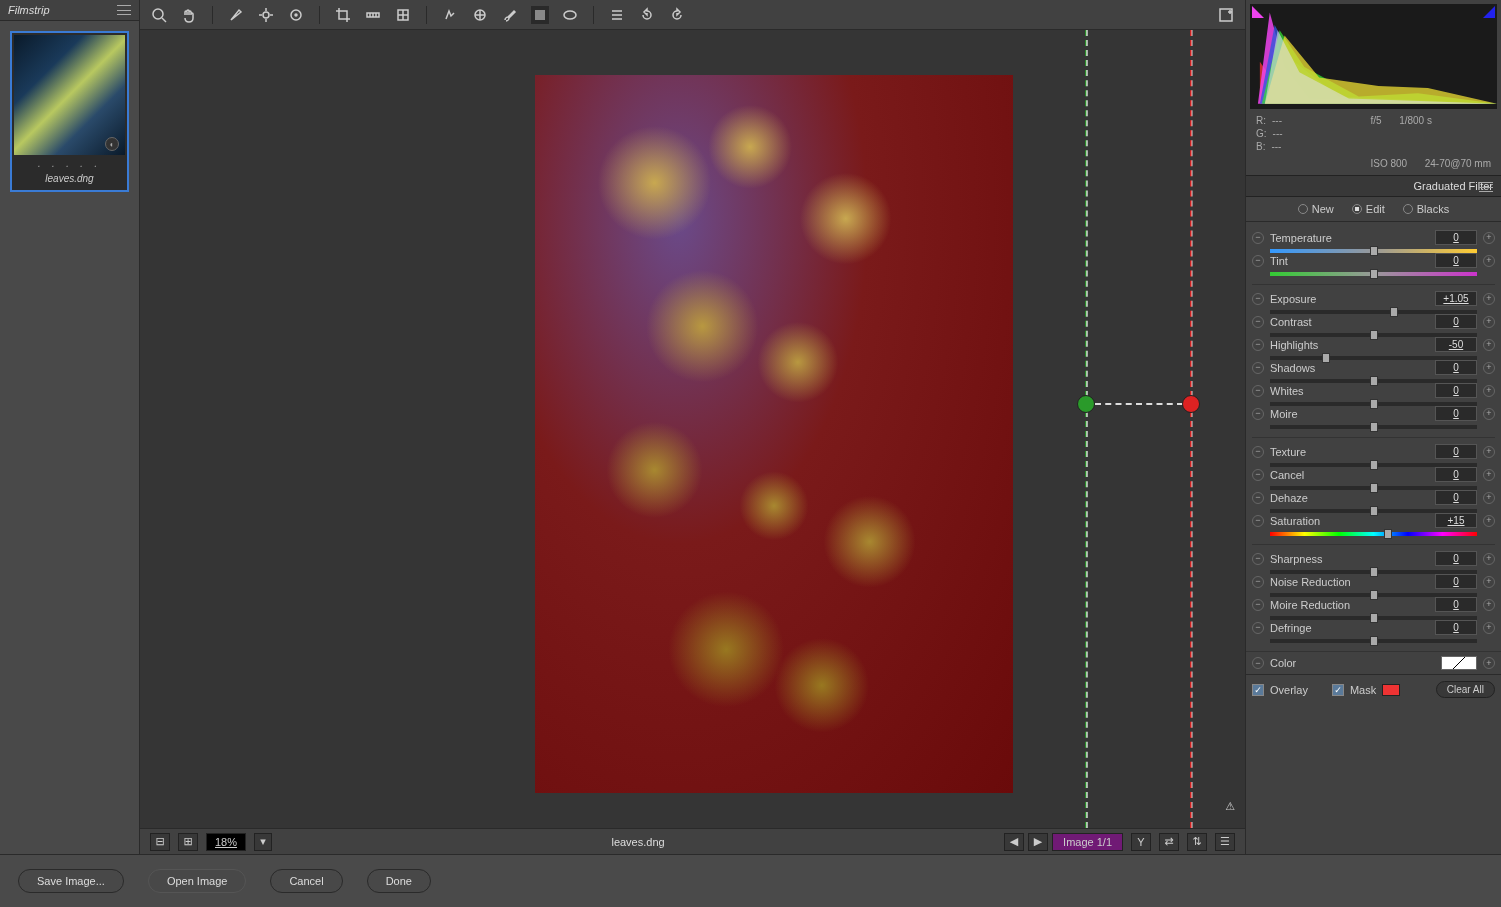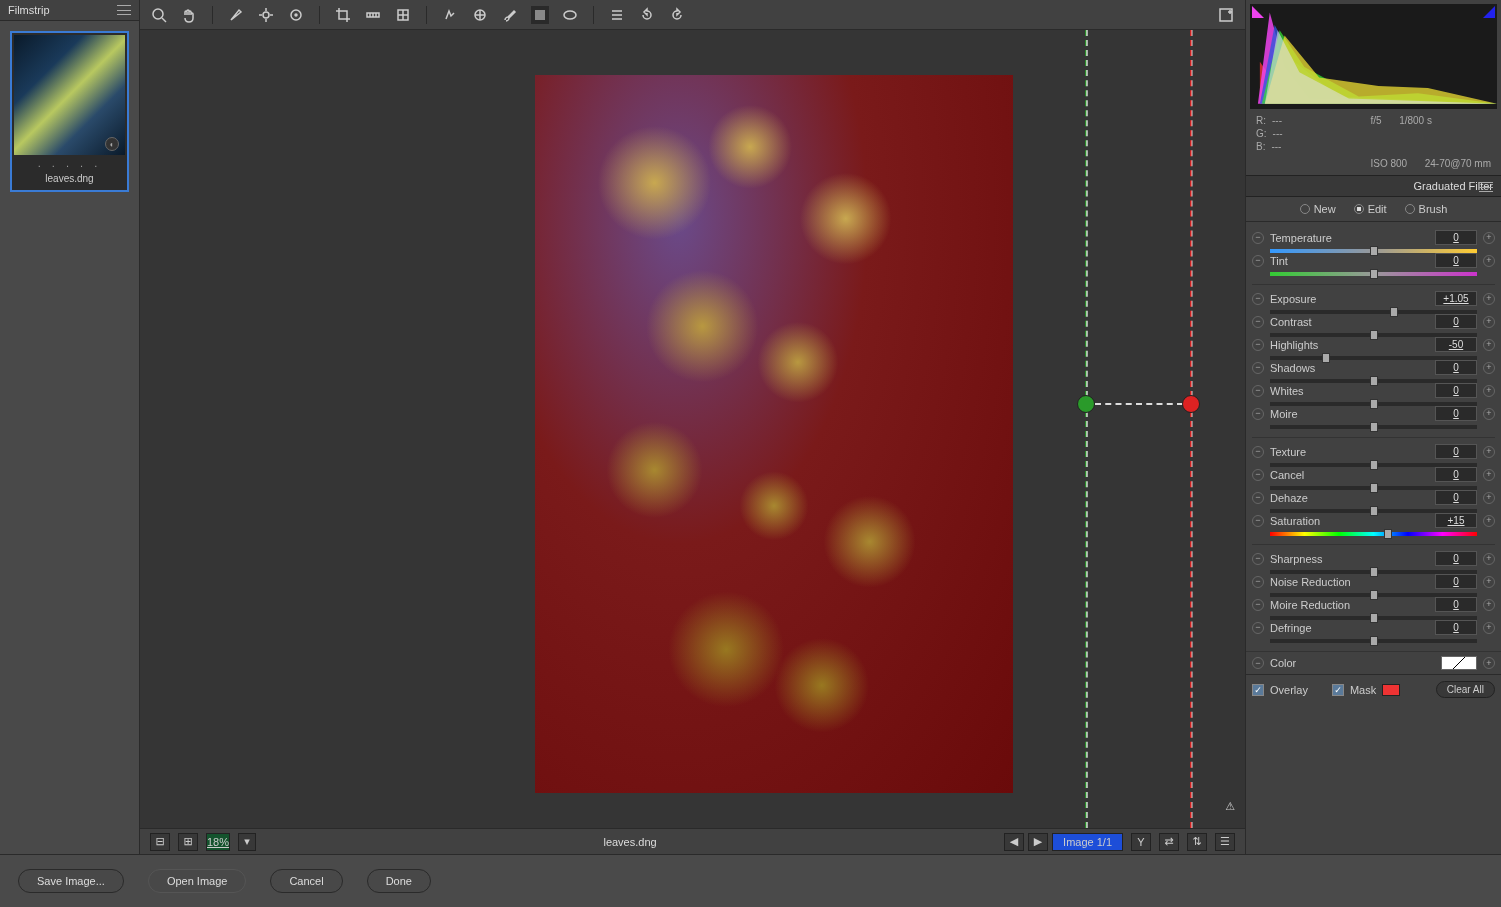--- a/index.html
+++ b/index.html
@@ -1,19 +1,19 @@
 <!DOCTYPE html>
 <html><head>
 <meta charset="utf-8">
 <style>
 * { box-sizing: border-box; margin: 0; padding: 0; font-family: -apple-system, "Segoe UI", Arial, sans-serif; }
 body { background: #4a4a4a; color: #ccc; font-size: 11px; overflow: hidden; width: 1501px; height: 907px; position: relative; }
 .app { display: flex; flex-direction: column; height: 100%; }
 .main-row { display: flex; flex: 1; min-height: 0; }
-.filmstrip { width: 140px; background: #494949; border-right: 1px solid #2a2a2a; display: flex; flex-direction: column; }
+.filmstrip { width: 140px; background: #494949; border-right: 1px solid #2a2a2a; display: flex; flex-direction: column; font-style: italic; }
 .filmstrip-header { display: flex; justify-content: space-between; align-items: center; padding: 4px 8px; border-bottom: 1px solid #2a2a2a; background:#414141;}
 .filmstrip-header span { color: #ddd; }
 .menu-icon { width: 14px; height: 10px; display: inline-flex; flex-direction: column; justify-content: space-between; cursor: pointer; }
 .menu-icon div { height: 1px; background: #aaa; }
 .thumb-wrap { padding: 10px; }
 .thumb { border: 2px solid #3a7bd5; background: #2b2b2b; padding: 2px; }
 .thumb-img { width: 100%; height: 120px; background: linear-gradient(135deg,#0a1a2a 0%,#1a3a5a 30%,#b8c860 50%,#2a4a6a 70%,#0a1a2a 100%); position: relative; }
 .thumb-dots { text-align: center; color: #999; letter-spacing: 4px; padding: 2px 0; }
 .thumb-label { text-align: center; color: #ccc; padding: 2px 0 4px; font-size:10px;}
 .center-col { flex: 1; display: flex; flex-direction: column; min-width: 0; background:#4a4a4a;}
@@ -41,25 +41,25 @@
 .grad-green { left:945px; border-color:#2a8a2a; }
 .grad-green::before{content:"";position:absolute;inset:0 -1px;border-left:2px dashed #fff;opacity:.6;}
 .grad-red { left:1050px; border-color:#c22; }
 .grad-red::before{content:"";position:absolute;inset:0 -1px;border-left:2px dashed #fff;opacity:.4;}
 .grad-handle { position:absolute; width:18px; height:18px; border-radius:50%; border:1px solid #222; top:365px; }
 .grad-handle.green{ left:937px; background:#2a9a2a;}
 .grad-handle.red{ left:1042px; background:#d22;}
 .grad-connect{ position:absolute; top:373px; left:955px; width:88px; height:0; border-top:2px dashed #ddd;}
 .warn-icon { position:absolute; right:10px; bottom:15px; color:#ccc;}
 .bottom-bar { display:flex; align-items:center; gap:8px; padding:4px 10px; background:#414141; border-top:1px solid #2a2a2a; height:26px;}
-.bottom-bar .zoom-box{ background:#14532d; border:1px solid #222; padding:2px 0; color:#ccc;text-decoration:underline;}
+.bottom-bar .zoom-box{ background:#000000; border:1px solid #222; padding:2px 8px; color:#ccc;text-decoration:underline;}
 .bottom-bar .drop{ background:#383838; border:1px solid #222; width:18px; height:18px; display:flex;align-items:center;justify-content:center;}
 .bottom-bar .filename{ flex:1; text-align:center; color:#ddd;}
 .bottom-bar .nav-group{display:flex; align-items:center; gap:4px;}
-.bottom-bar .img-counter{ background:#1d4ed8; border:1px solid #222; padding:2px 10px;}
+.bottom-bar .img-counter{ background:#701a75; border:1px solid #222; padding:2px 10px;}
 .mini-btn{ background:#383838; border:1px solid #222; width:20px; height:18px; display:inline-flex;align-items:center;justify-content:center; color:#ccc; cursor:pointer;}
 .right-panel { width: 256px; background: #414141; border-left:1px solid #2a2a2a; display:flex; flex-direction:column; overflow-y:auto;}
 .histogram { height: 105px; background:#1a1a1a; position:relative; margin:4px 4px 0;}
 .histogram svg{width:100%;height:100%;}
 .clip-tri{position:absolute;top:2px;width:0;height:0;border:6px solid transparent;}
 .clip-left{left:2px;border-bottom-color:#e4e;border-left-color:#e4e;}
 .clip-right{right:2px;border-bottom-color:#22e;border-right-color:#22e;}
 .readout{display:flex;padding:6px 10px;gap:18px;font-size:10px;color:#aaa;}
 .readout .col{display:flex;flex-direction:column;gap:2px;}
 .readout .col div{display:flex;gap:6px;}
@@ -305,21 +305,21 @@
       <label>
             <span class="radio"></span>
             <span>New</span>
           </label>
       <label>
             <span class="radio sel"></span>
             <span>Edit</span>
           </label>
       <label>
             <span class="radio"></span>
-            <span>Brush</span>
+            <span>Blacks</span>
           </label>
     </div>
 
     <div class="sliders" id="sliders-container">
           <div class="slider-group">
             <div class="slider-row">
               <div class="slider-head">
                 <span class="minus">−</span>
                 <span class="slider-label">Temperature</span>
                 <span class="slider-val">0</span>

